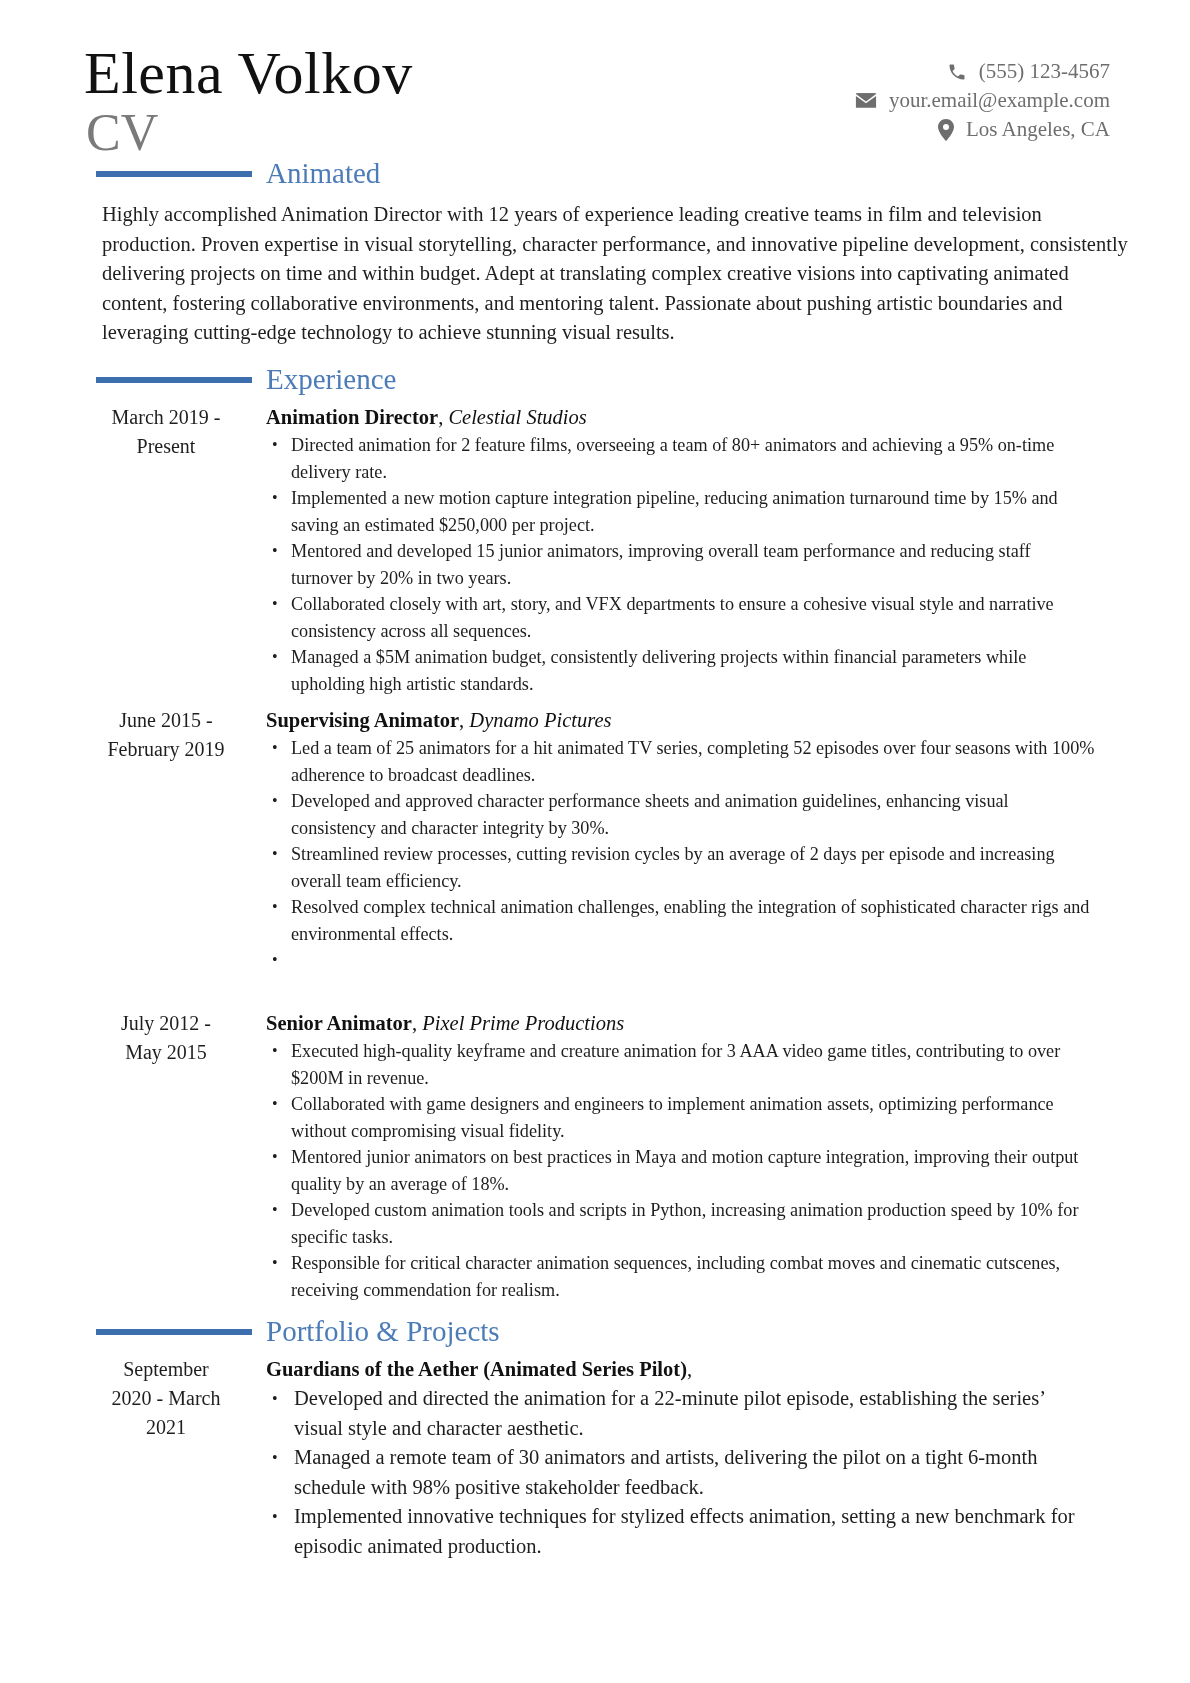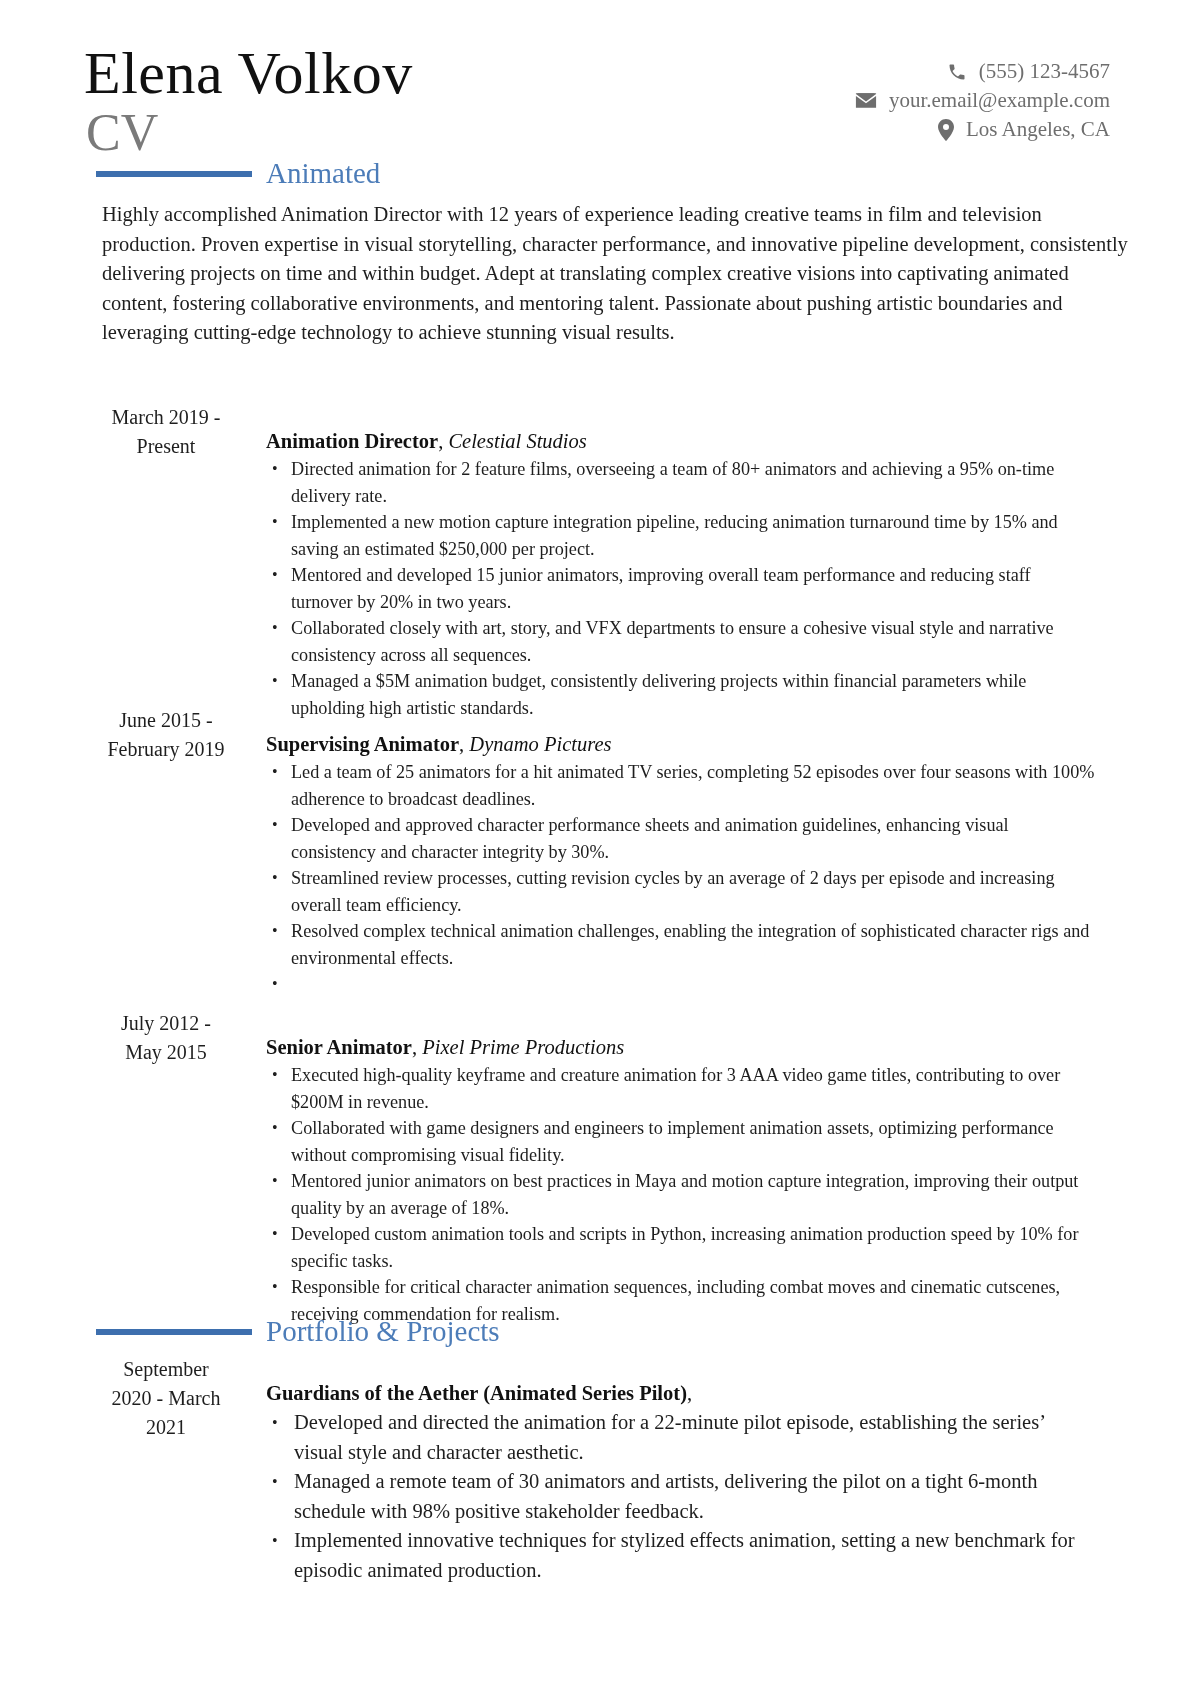--- a/index.html
+++ b/index.html
@@ -44,21 +44,21 @@
 
     .entry { position: absolute; left: 0; width: 1190px; }
     .entry-date {
       position: absolute; left: 86px; width: 160px; text-align: center;
       font-family: "Liberation Serif", serif;
       font-size: 20px; line-height: 29px; color: #1e1e1e;
     }
     .entry-body { position: absolute; left: 266px; width: 830px; }
     .entry-title {
       font-family: "Liberation Serif", serif;
-      font-size: 20.5px; line-height: 29px; color: #111; margin-top: 24px;
+      font-size: 20.5px; line-height: 29px; color: #111;
     }
     .entry-title .role { font-weight: bold; }
     .entry-title .org { font-style: italic; }
     .bullets { list-style: none; margin: 0; padding: 0; }
     .bullets li {
       position: relative; padding-left: 25px;
       font-family: "Liberation Serif", serif;
       font-size: 18.2px; line-height: 26.5px; color: #1e1e1e;
       margin-bottom: 0;
     }
@@ -102,20 +102,24 @@
       <span>Los Angeles, CA</span>
     </div>
   </div>
 
   <div class="section-head" style="top:156px;">
     <div class="section-bar"></div>
     <div class="section-title">Animated</div>
   </div>
   <p class="summary">Highly accomplished Animation Director with 12 years of experience leading creative teams in film and television production. Proven expertise in visual storytelling, character performance, and innovative pipeline development, consistently delivering projects on time and within budget. Adept at translating complex creative visions into captivating animated content, fostering collaborative environments, and mentoring talent. Passionate about pushing artistic boundaries and leveraging cutting-edge technology to achieve stunning visual results.</p>
 
+  <div class="section-head" style="top:362px;">
+    <div class="section-bar"></div>
+    <div class="section-title">Experience</div>
+  </div>
 
   <div class="entry" style="top:403px;">
     <div class="entry-date">
       <div>March 2019 -</div>
       <div>Present</div>
     </div>
     <div class="entry-body">
       <div class="entry-title"><span class="role">Animation Director</span>, <span class="org">Celestial Studios</span></div>
       <ul class="bullets">
         <li><span class="dot">•</span><span>Directed animation for 2 feature films, overseeing a team of 80+ animators and achieving a 95% on-time delivery rate.</span></li>

